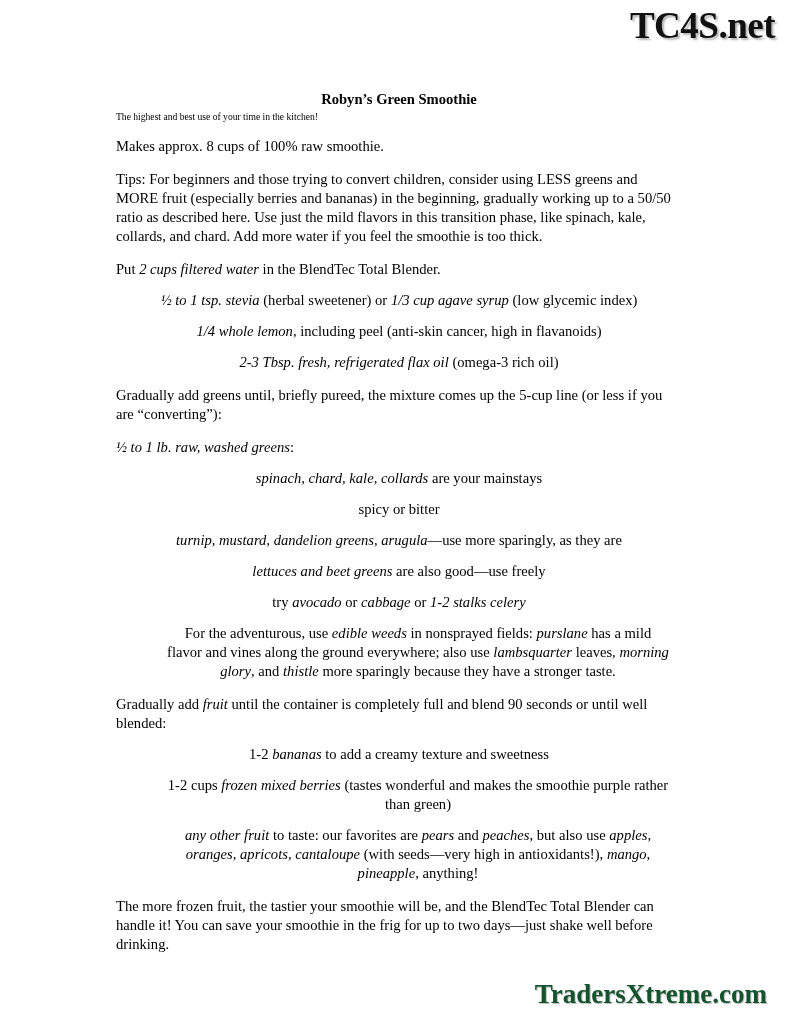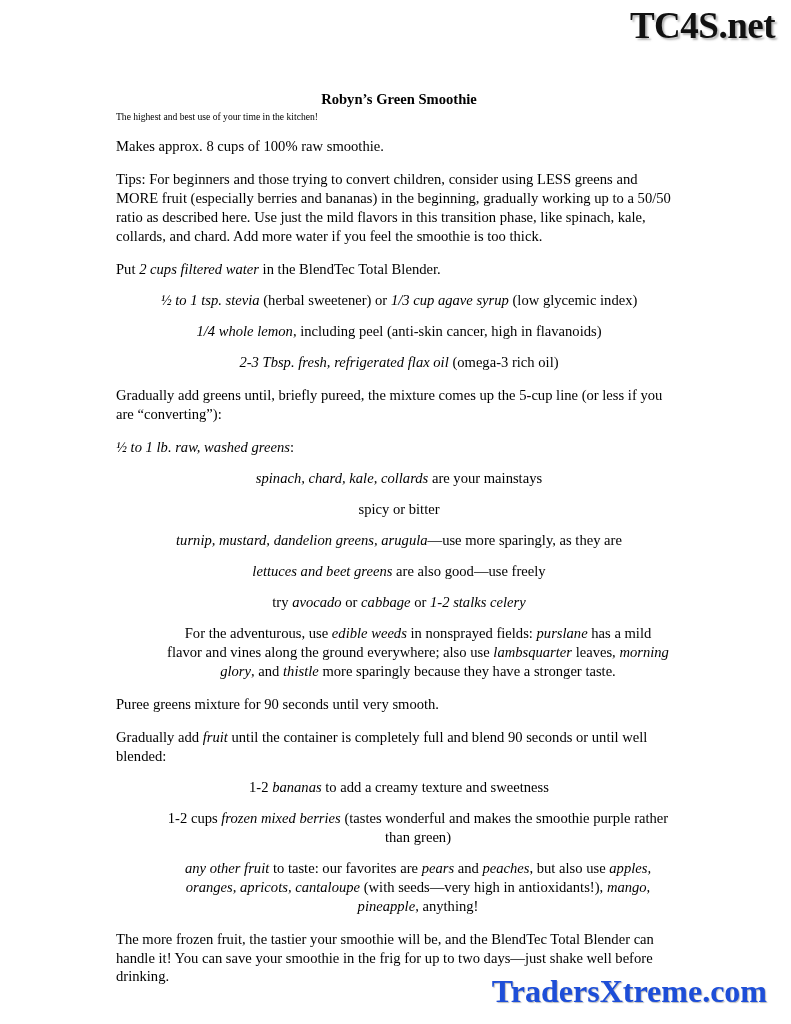--- a/index.html
+++ b/index.html
@@ -33,22 +33,22 @@
     text-shadow: 2px 2px 2px rgba(120,120,120,0.55);
     z-index: 5;
     margin-left: 31px;
   }
   .watermark-traders {
     position: absolute;
     bottom: 14px;
     right: 24px;
     font-family: "Liberation Serif", serif;
     font-weight: bold;
-    font-size: 32px;
-    color: #1d4ed8;
+    font-size: 27px;
+    color: #14532d;
     text-shadow: 1px 1px 1px rgba(140,140,140,0.6);
     z-index: 5;
   }
   .watermark-dlsub {
     position: absolute;
     left: 236px;
     top: 491px;
     z-index: 6;
     background: #ffffff;
     border: 3px solid #c00000;
@@ -146,21 +146,20 @@
     <p class="tight indent2">spicy or bitter</p>
 
     <p class="tight indent1"><i>turnip, mustard, dandelion greens, arugula</i><span>—use more sparingly, as they are</span></p>
 
     <p class="tight indent1"><i>lettuces and beet greens</i><span> are also good—use freely</span></p>
 
     <p class="tight indent1"><span>try </span><i>avocado</i><span> or </span><i>cabbage</i><span> or </span><i>1-2 stalks celery</i></p>
 
     <p class="tight hang" style="text-indent:0; margin-left:50px;"><span>For the adventurous, use </span><i>edible weeds</i><span> in nonsprayed fields: </span><i>purslane</i><span> has a mild flavor and vines along the ground everywhere; also use </span><i>lambsquarter</i><span> leaves, </span><i>morning glory</i><span>, and </span><i>thistle</i><span> more sparingly because they have a stronger taste.</span></p>
 
-    <p class="para">Puree greens mixture for 90 seconds until very smooth.</p>
 
     <p class="para"><span>Gradually add </span><i>fruit</i><span> until the container is completely full and blend 90 seconds or until well blended:</span></p>
 
     <p class="tight indent1"><span>1-2 </span><i>bananas</i><span> to add a creamy texture and sweetness</span></p>
 
     <p class="tight hang" style="margin-left:50px;"><span>1-2 cups </span><i>frozen mixed berries</i><span> (tastes wonderful and makes the smoothie purple rather than green)</span></p>
 
     <p class="tight hang" style="margin-left:50px;"><i>any other fruit</i><span> to taste: our favorites are </span><i>pears</i><span> and </span><i>peaches</i><span>, but also use </span><i>apples, oranges, apricots, cantaloupe</i><span> (with seeds—very high in antioxidants!), </span><i>mango, pineapple</i><span>, anything!</span></p>
 
     <p class="para">The more frozen fruit, the tastier your smoothie will be, and the BlendTec Total Blender can handle it!  You can save your smoothie in the frig for up to two days—just shake well before drinking.</p>

